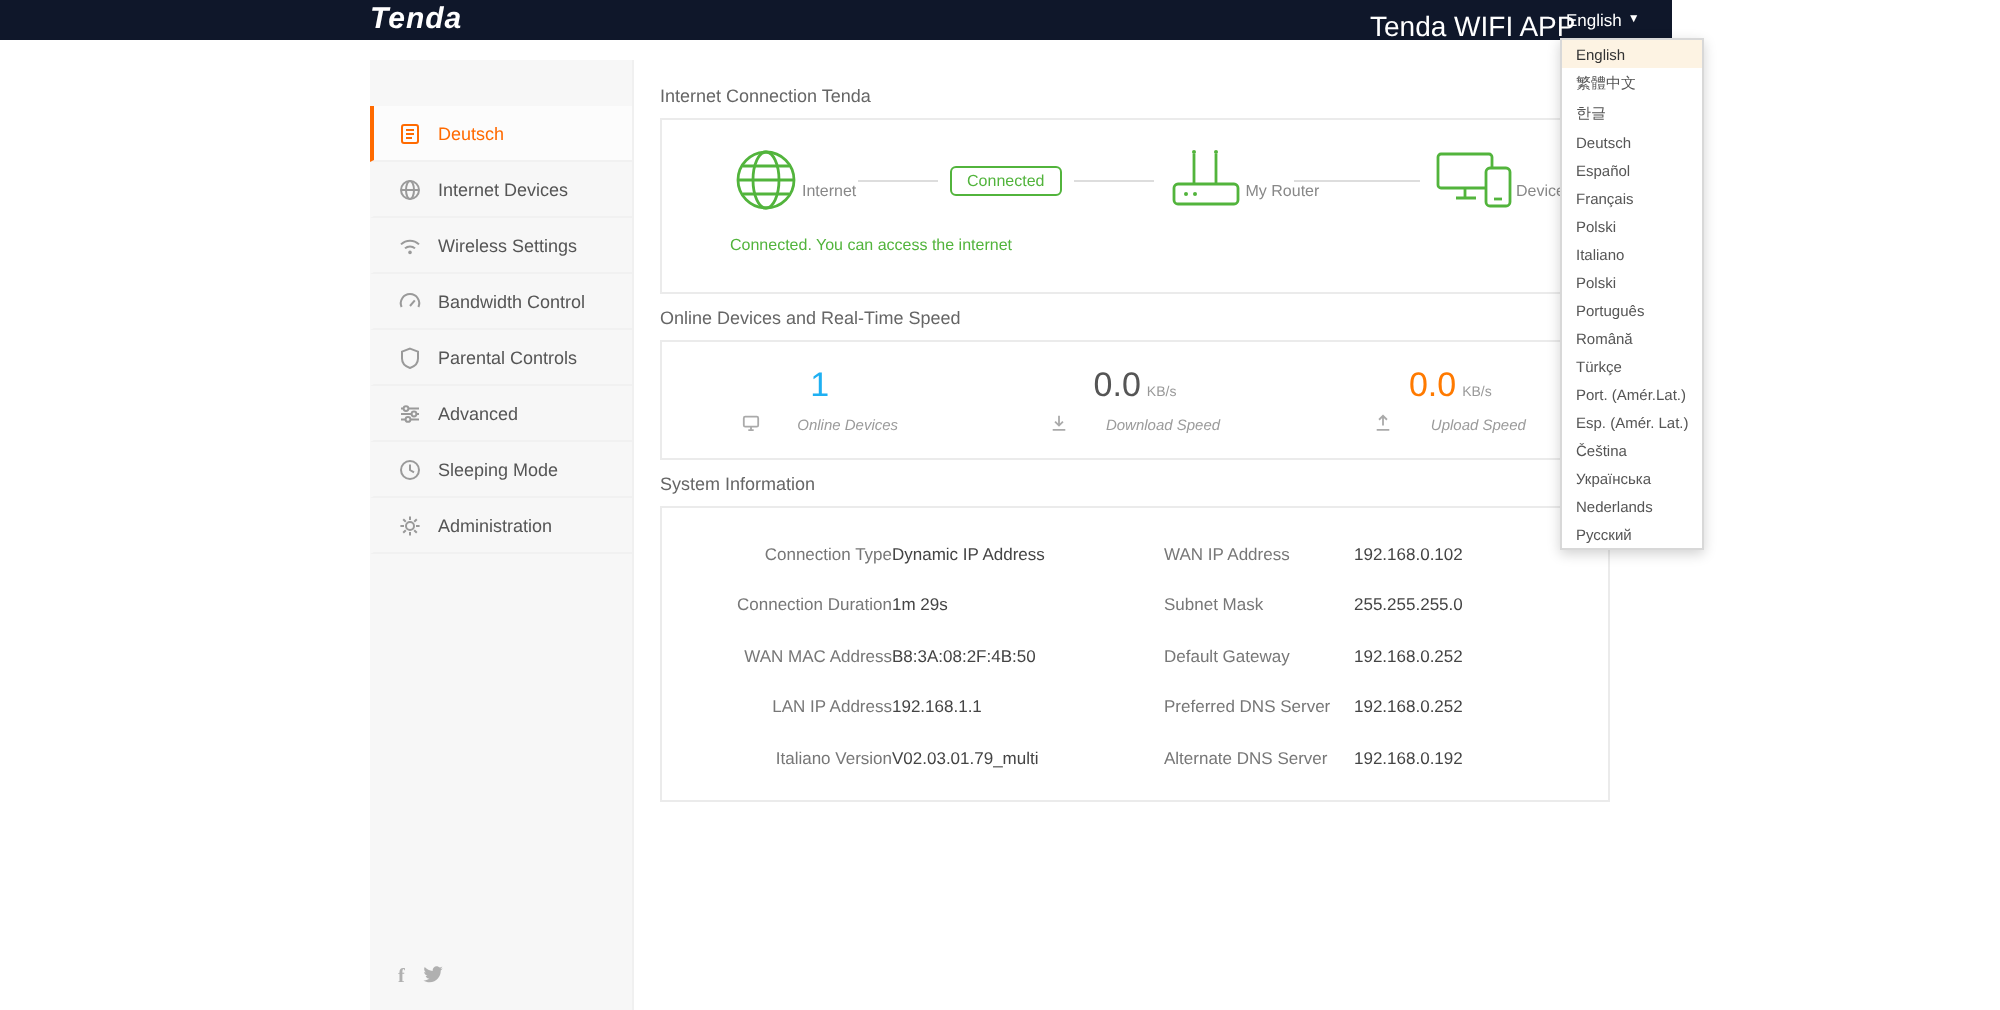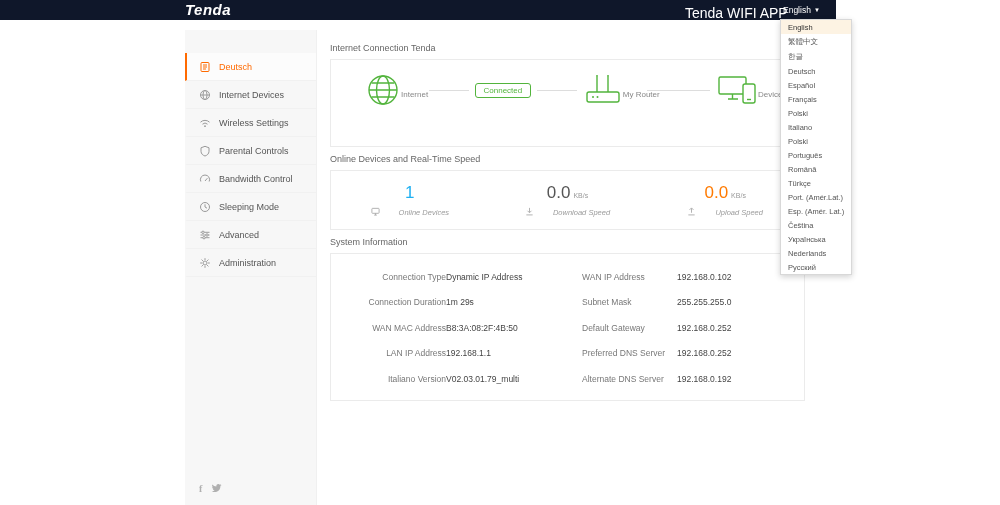--- a/index.html
+++ b/index.html
@@ -119,53 +119,53 @@
             <path d="M1.5 5.2A6.4 6.4 0 0 1 10.5 5.2"></path>
             <path d="M3.5 7.2A3.6 3.6 0 0 1 8.5 7.2"></path>
             <circle cx="6" cy="9.2" r="0.9" fill="#9a9a9a" stroke="none"></circle>
           </svg>
       </span>
       <span>Wireless Settings</span>
     </div>
     <div class="side-item">
       <span class="ic">
         <svg width="12" height="12" viewBox="0 0 12 12" fill="none" stroke-width="1">
-            <path d="M6 1.3L10 2.8V6.3C10 8.8 8 10.4 6 11 4 10.4 2 8.8 2 6.3V2.8Z"></path>
-          </svg>
-      </span>
-      <span>Parental Controls</span>
-    </div>
-    <div class="side-item">
-      <span class="ic">
-        <svg width="12" height="12" viewBox="0 0 12 12" fill="none" stroke-width="1">
             <path d="M1.8 8.5A4.6 4.6 0 1 1 10.2 8.5"></path>
             <path d="M6 8L8.4 5.2"></path>
           </svg>
       </span>
       <span>Bandwidth Control</span>
     </div>
     <div class="side-item">
       <span class="ic">
         <svg width="12" height="12" viewBox="0 0 12 12" fill="none" stroke-width="1">
-            <circle cx="6" cy="6" r="4.5"></circle>
-            <path d="M6 3.3V6L8 7.2"></path>
-          </svg>
-      </span>
-      <span>Sleeping Mode</span>
+            <path d="M6 1.3L10 2.8V6.3C10 8.8 8 10.4 6 11 4 10.4 2 8.8 2 6.3V2.8Z"></path>
+          </svg>
+      </span>
+      <span>Parental Controls</span>
     </div>
     <div class="side-item">
       <span class="ic">
         <svg width="12" height="12" viewBox="0 0 12 12" fill="none" stroke-width="1">
             <path d="M1.5 3.3h9M1.5 6h9M1.5 8.7h9"></path>
             <circle cx="4" cy="3.3" r="1.2" fill="#f7f7f7"></circle>
             <circle cx="8" cy="6" r="1.2" fill="#f7f7f7"></circle>
             <circle cx="5" cy="8.7" r="1.2" fill="#f7f7f7"></circle>
           </svg>
       </span>
       <span>Advanced</span>
+    </div>
+    <div class="side-item">
+      <span class="ic">
+        <svg width="12" height="12" viewBox="0 0 12 12" fill="none" stroke-width="1">
+            <circle cx="6" cy="6" r="4.5"></circle>
+            <path d="M6 3.3V6L8 7.2"></path>
+          </svg>
+      </span>
+      <span>Sleeping Mode</span>
     </div>
     <div class="side-item">
       <span class="ic">
         <svg width="12" height="12" viewBox="0 0 12 12" fill="none" stroke-width="1">
             <circle cx="6" cy="6" r="2"></circle>
             <path d="M6 1.2v1.8M6 9v1.8M1.2 6h1.8M9 6h1.8M2.6 2.6l1.3 1.3M8.1 8.1l1.3 1.3M9.4 2.6L8.1 3.9M3.9 8.1L2.6 9.4"></path>
           </svg>
       </span>
       <span>Administration</span>
     </div>
@@ -217,20 +217,21 @@
             <svg width="42" height="36" viewBox="0 0 42 36" fill="none" stroke="#52b43c" stroke-width="1.4">
                 <rect x="3" y="5" width="27" height="17" rx="1.5"></rect>
                 <path d="M12 27h10M16.5 22v5"></path>
                 <rect x="27" y="12" width="12" height="19" rx="2" fill="#fff"></rect>
                 <path d="M31 27.5h4"></path>
               </svg>
           </span>
           <span class="node-label">Devices</span>
         </div>
       </div>
+      <div class="conn-msg">Connected. You can access the internet</div>
     </div>
 
     <div class="sec-title">Online Devices and Real-Time Speed</div>
     <div class="card speed-card">
       <div class="speed-col">
         <div class="speed-val v-blue">1</div>
         <div class="speed-label">
           <span>
             <svg width="9" height="9" viewBox="0 0 10 10" fill="none" stroke-width="1">
                 <rect x="1" y="1.5" width="8" height="5.5" rx="0.8"></rect>

